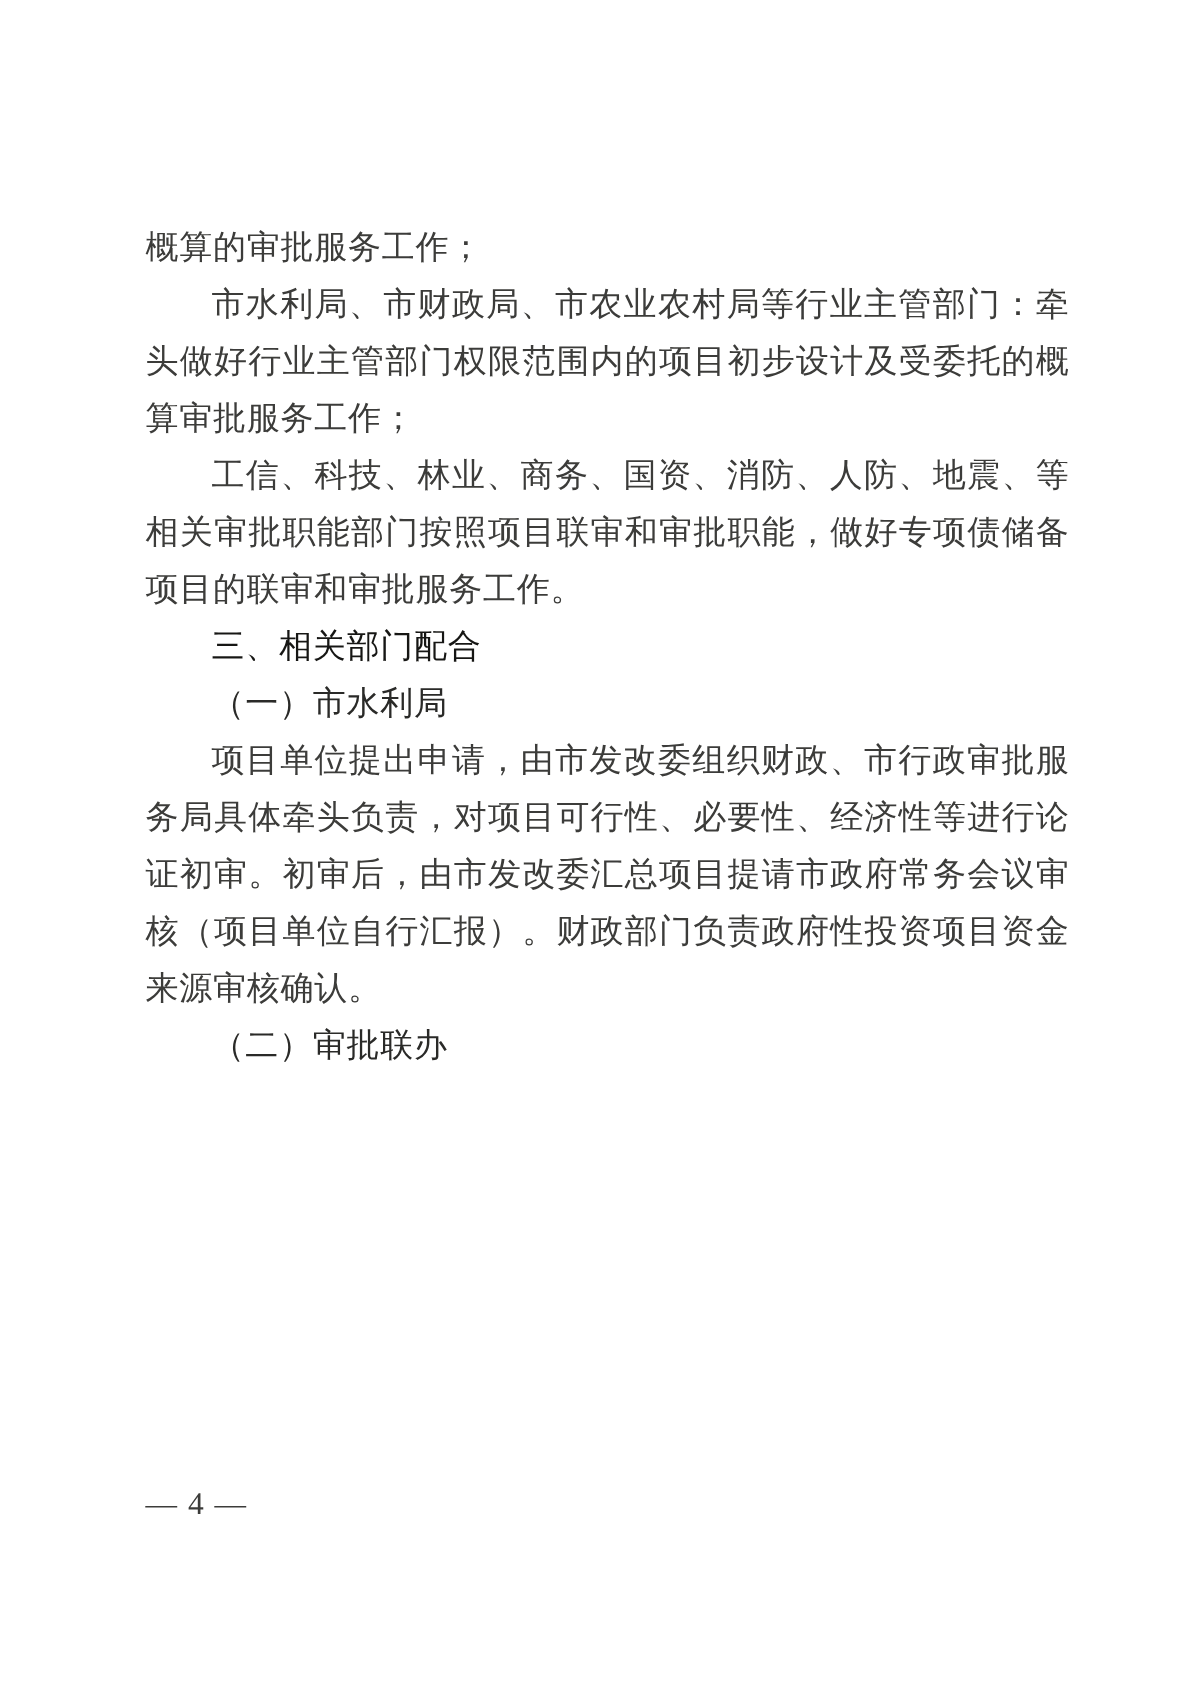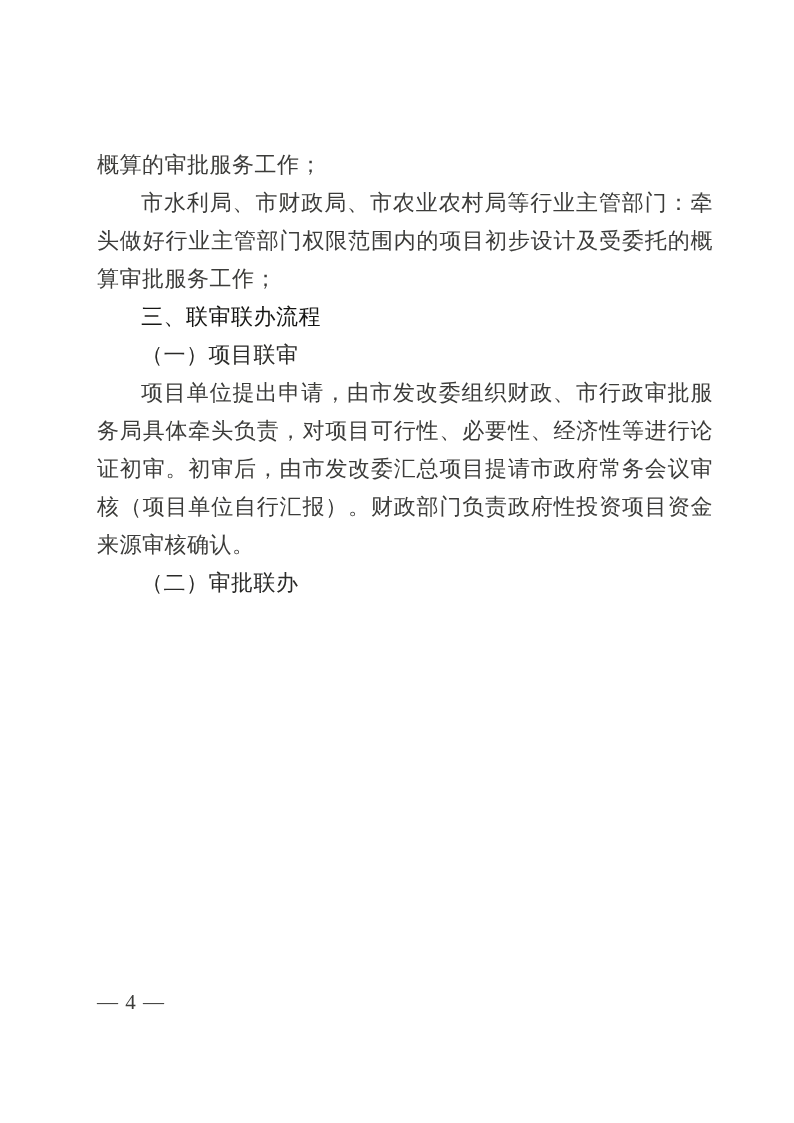--- a/index.html
+++ b/index.html
@@ -66,25 +66,26 @@
 </head>
 <body>
 
 <div class="page">
   <div class="content">
 
     <p class="body">概算的审批服务工作；</p>
 
     <p class="body indent">市水利局、市财政局、市农业农村局等行业主管部门：牵头做好行业主管部门权限范围内的项目初步设计及受委托的概算审批服务工作；</p>
 
+    <p class="body indent">工信、科技、林业、商务、国资、消防、人防、地震、等相关审批职能部门按照项目联审和审批职能，做好专项债储备项目的联审和审批服务工作。</p>
 
-    <h2 class="h1 indent">三、联审联办流程</h2>
+    <h2 class="h1 indent">三、相关部门配合</h2>
 
 
-    <h3 class="h2 indent">（一）项目联审</h3>
+    <h3 class="h2 indent">（一）市水利局</h3>
 
     <p class="body indent">项目单位提出申请，由市发改委组织财政、市行政审批服务局具体牵头负责，对项目可行性、必要性、经济性等进行论证初审。初审后，由市发改委汇总项目提请市政府常务会议审核（项目单位自行汇报）。财政部门负责政府性投资项目资金来源审核确认。</p>
 
     <h3 class="h2 indent">（二）审批联办</h3>
 
 
   </div>
 
   <div class="footer">— 4 —</div>
 </div>

